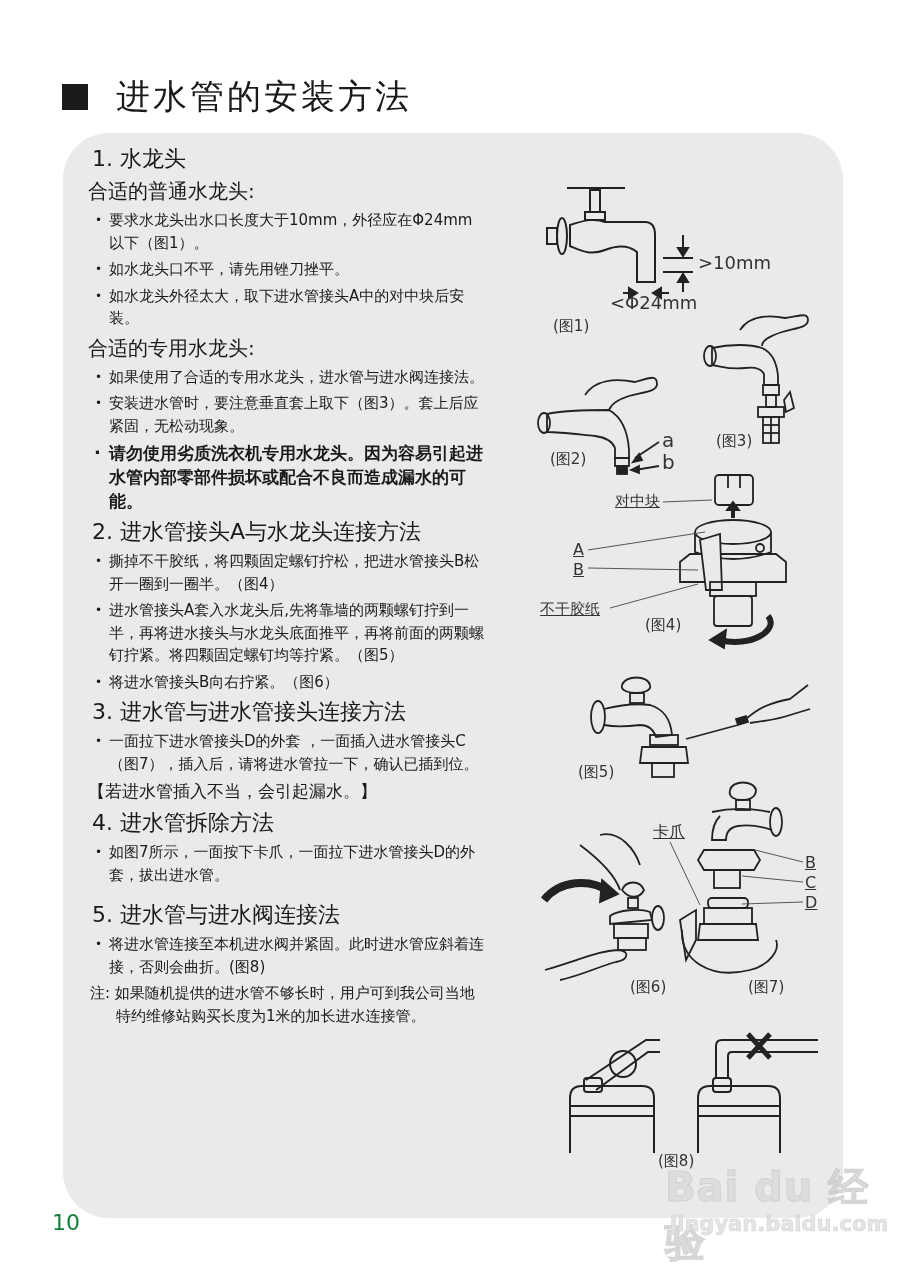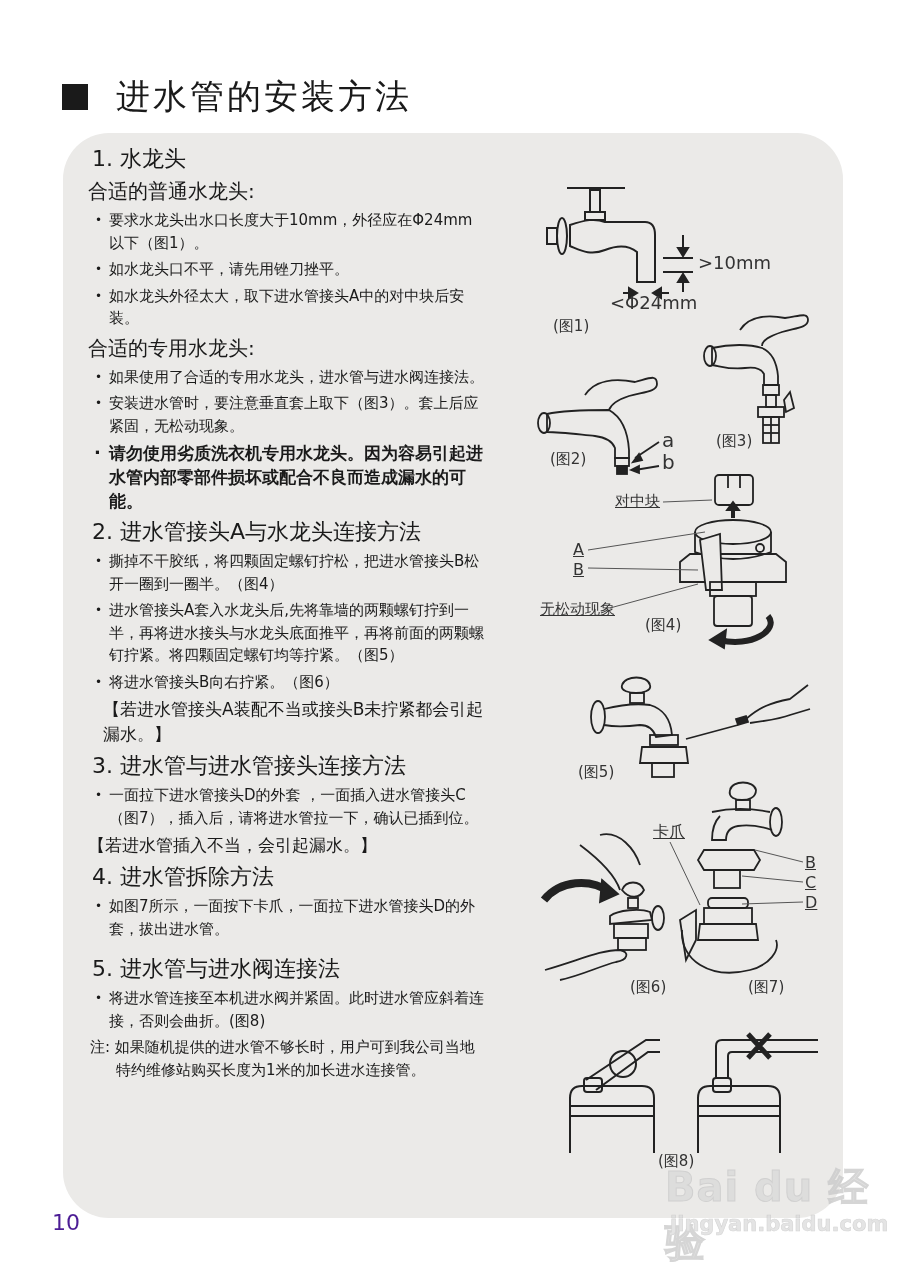--- a/index.html
+++ b/index.html
@@ -13,21 +13,21 @@
   .col { position:absolute; left:88px; top:140px; width:400px; }
   .sec { font-size:22px; line-height:29px; margin:4px; }
   .sub { font-size:20px; line-height:28px; margin:0; }
   .item { font-size:15px; line-height:22.5px; margin:4px; padding-left:17px; position:relative; }
   .item::before { content:"•"; position:absolute; left:3px; top:0; font-size:12px; }
   .item.bold { font-weight:bold; font-size:17px; line-height:24px; padding-left:17px; }
   .item.bold::before { content:"·"; font-size:18px; left:2px; }
   .warn { font-size:17px; line-height:25px; margin:0; padding-left:15px; }
   .note { font-size:15px; line-height:22.5px; margin:0; padding-left:28px; text-indent:-26px; }
   .gap6 { height:6px; }
-  .page-num { position:absolute; left:52px; top:1210px; font-size:22px; color:#4c1d95; }
+  .page-num { position:absolute; left:52px; top:1210px; font-size:22px; color:#15803d; }
   .fig-area { position:absolute; left:520px; top:160px; width:330px; height:1020px; }
   .fig-label { position:absolute; font-size:15px; color:#333; font-family:"DejaVu Sans",sans-serif; }
   .callout { position:absolute; font-size:14px; color:#333;text-decoration:underline; }
   svg { position:absolute; overflow:visible; }
   .wm { position:absolute; right:20px; top:1140px; width:230px; height:110px; opacity:0.75; }
   .wm-main { position:absolute; left:10px; top:20px; font-size:40px; font-weight:bold; color:#d9d9d9;
              -webkit-text-stroke:1px #c8c8c8; letter-spacing:1px; }
   .wm-sub { position:absolute; left:15px; top:72px; font-size:21px; font-weight:bold; color:#dcdcdc;
             -webkit-text-stroke:0.6px #c6c6c6; }
 </style>
@@ -50,21 +50,20 @@
   <p class="item">如水龙头外径太大，取下进水管接头A中的对中块后安装。</p>
   <p class="sub">合适的专用水龙头:</p>
   <p class="item">如果使用了合适的专用水龙头，进水管与进水阀连接法。</p>
   <p class="item">安装进水管时，要注意垂直套上取下（图3）。套上后应紧固，无松动现象。</p>
   <p class="item bold">请勿使用劣质洗衣机专用水龙头。因为容易引起进水管内部零部件损坏或配合不良而造成漏水的可能。</p>
 
   <p class="sec">2. 进水管接头A与水龙头连接方法</p>
   <p class="item">撕掉不干胶纸，将四颗固定螺钉拧松，把进水管接头B松开一圈到一圈半。（图4）</p>
   <p class="item">进水管接头A套入水龙头后,先将靠墙的两颗螺钉拧到一半，再将进水接头与水龙头底面推平，再将前面的两颗螺钉拧紧。将四颗固定螺钉均等拧紧。（图5）</p>
   <p class="item">将进水管接头B向右拧紧。（图6）</p>
-  <p class="warn">【若进水管接头A装配不当或接头B未拧紧都会引起漏水。】</p>
 
   <p class="sec">3. 进水管与进水管接头连接方法</p>
   <p class="item">一面拉下进水管接头D的外套 ，一面插入进水管接头C（图7），插入后，请将进水管拉一下，确认已插到位。</p>
   <p class="warn" style="padding-left:0">【若进水管插入不当，会引起漏水。】</p>
 
   <p class="sec">4. 进水管拆除方法</p>
   <p class="item">如图7所示，一面按下卡爪，一面拉下进水管接头D的外套，拔出进水管。</p>
   <div class="gap6"></div>
 
   <p class="sec">5. 进水管与进水阀连接法</p>
@@ -140,21 +139,21 @@
     <path d="M30 70 L50 64 L52 120 L36 120 Z" fill="#ebeae8"></path>
     <circle cx="90" cy="78" r="4"></circle>
     <rect x="40" y="112" width="46" height="14"></rect>
     <rect x="44" y="126" width="38" height="30" rx="3"></rect>
     <path d="M98 146 C 110 160, 80 178, 50 170" stroke-width="6"></path>
     <path d="M40 170 l16 -10 l-2 18 z" fill="#222"></path>
   </svg>
   <div class="callout" style="left:95px;top:332px;font-size:15px">对中块</div>
   <div class="callout" style="left:53px;top:380px;font-size:16px">A</div>
   <div class="callout" style="left:53px;top:400px;font-size:16px">B</div>
-  <div class="callout" style="left:20px;top:440px;font-size:15px">无松动现象</div>
+  <div class="callout" style="left:20px;top:440px;font-size:15px">不干胶纸</div>
   <svg style="left:0;top:0" width="330" height="500" fill="none" stroke="#555" stroke-width="1">
     <line x1="143" y1="342" x2="192" y2="340"></line>
     <line x1="68" y1="390" x2="185" y2="372"></line>
     <line x1="68" y1="408" x2="178" y2="410"></line>
     <line x1="90" y1="448" x2="178" y2="424"></line>
   </svg>
   <div class="fig-label" style="left:125px;top:456px">(图4)</div>
 
   <svg style="left:70px;top:515px" width="220" height="105" viewBox="0 0 220 105" fill="none" stroke="#222" stroke-width="1.8">
     <path d="M32 10 C35 0, 58 0, 60 10 C62 16, 52 18, 46 18 C40 18, 30 16, 32 10 Z"></path>

